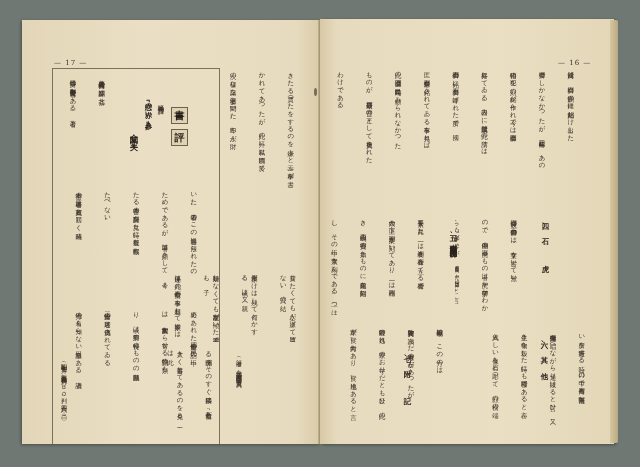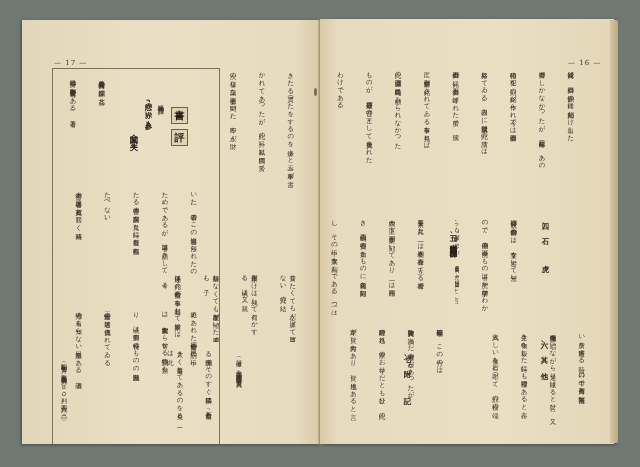--- a/index.html
+++ b/index.html
@@ -179,21 +179,21 @@
 
     <div class="small-v" style="left:6px; top:290px; height:95px; font-size:6px; letter-spacing:0.5px;">（昭和十七年十二月、東京興亞書房刊、ＢＯ判、二六四頁、二・二〇）</div>
   </div>
 
   <div class="stain" style="left:292px; top:68px; width:3px; height:8px;"></div>
 </div>
 
 <div class="gutter"></div>
 
 <div class="page page-right">
-  <div class="page-num" style="left:248px; top:40px;">— 16 —</div>
+  <div class="page-num" style="left:238px; top:40px;">— 16 —</div>
 
   <div class="vcol" style="left:6px; top:48px; width:268px; height:140px;">
     <span style="display: block;">貢錢は、石獅に洋釧の鍾に銘刻だけ出した</span>
     <span style="display: block;">石獅でしかなかつたが、三年程前に、あの</span>
     <span style="display: block;">狛侑の犯を刻の銘が作られ今では石獅王に</span>
     <span style="display: block;">昇格してゐる。因みに雙溪鎭、此の謂りは</span>
     <span style="display: block;">石獅王の銘に石獅王と呼ばれた所で、國</span>
     <span style="display: block;">王に石獅爺と銘されてゐる事を見れば、</span>
     <span style="display: block;">此の石獅王は一時民衆に顧みられなかつた</span>
     <span style="display: block;">ものが、最新再び昔の王として復興された</span>

